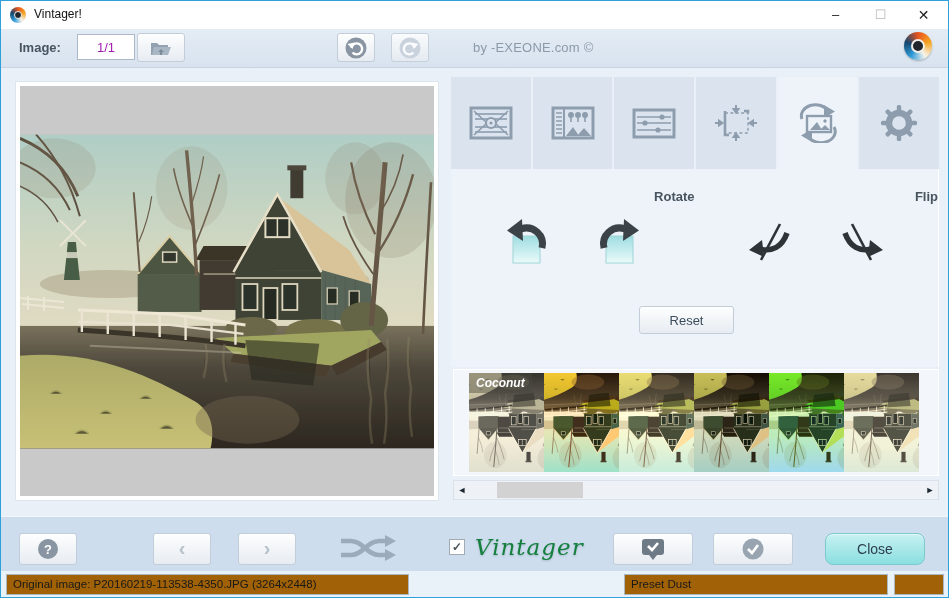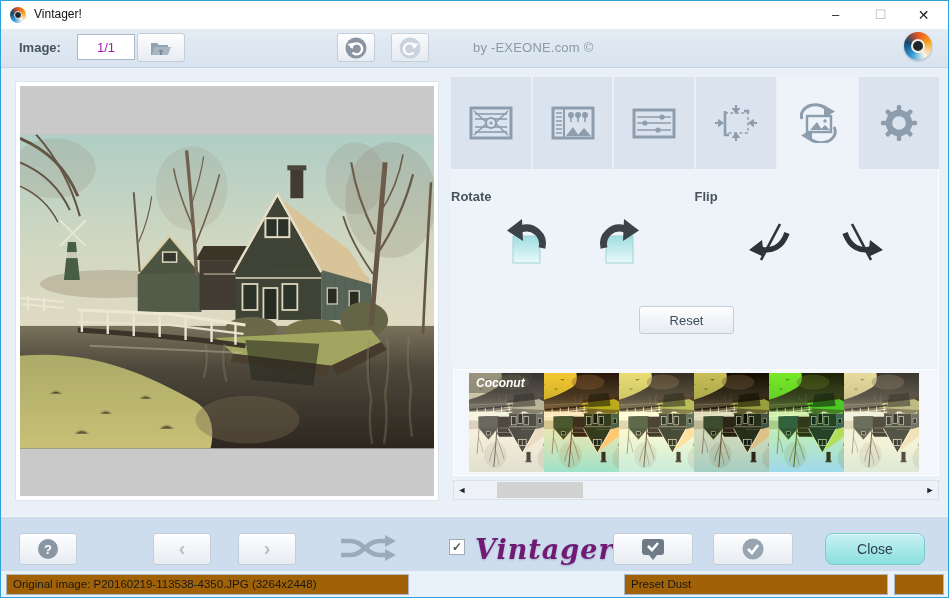--- a/index.html
+++ b/index.html
@@ -46,21 +46,21 @@
                  display:flex;align-items:center;justify-content:center;overflow:hidden;}
   .photo{width:415px;height:315px;display:block;}
 
   
   .tabs{position:absolute;left:450px;top:76px;width:488px;height:92px;display:flex;gap:2px;}
   .tab{flex:1;background:#dbe4ee;display:flex;align-items:center;justify-content:center;}
   .tab.active{background:#edf3f9;}
   .content-panel{position:absolute;left:450px;top:168px;width:488px;height:198px;
                  background:#edf3f9;border-right:1px solid #fff;box-sizing:border-box;}
   .section-heads{display:flex;padding-top:20px;}
-  .section-heads div{width:50%;text-align:left;font-weight:bold;font-size:13px;color:#47545f;}
+  .section-heads div{width:50%;text-align:right;font-weight:bold;font-size:13px;color:#47545f;}
   .icon-row{display:flex;margin-top:14px;}
   .icon-half{width:50%;display:flex;justify-content:center;gap:38px;}
   .tool-ico{width:48px;height:48px;}
   .reset-btn{position:absolute;left:188px;top:137px;width:95px;height:28px;
              font-size:13px;color:#3c4c5c;}
   .thumbs-panel{position:absolute;left:452px;top:368px;width:486px;height:107px;
                 background:#f3f6fa;border:1px solid #fff;box-sizing:border-box;}
   .thumbs-row{position:absolute;left:15px;top:3px;display:flex;}
   .thumb{position:relative;width:75px;height:99px;overflow:hidden;background:#444;}
   .thumb svg{width:75px;height:99px;display:block;transform:scaleY(-1);}
@@ -79,21 +79,21 @@
           border-top:1px solid #f2f6fa;}
   .footer .btn{position:absolute;top:16px;height:32px;}
   .help-btn{left:18px;width:58px;}
   .prev-btn{left:152px;width:58px;} .next-btn{left:237px;width:58px;}
   .nav-glyph{font-size:20px;color:#b7c2cd;font-weight:bold;line-height:1;margin-top:-3px;}
   .shuffle{position:absolute;left:338px;top:18px;}
   .vint-check{position:absolute;left:448px;top:22px;width:16px;height:16px;background:#fff;
               border:1px solid #a2aab2;box-sizing:border-box;text-align:center;line-height:14px;
               font-size:12px;font-weight:bold;color:#4a5258;}
   .vint-logo{position:absolute;left:474px;top:17px;font-family:"DejaVu Serif",serif;
-             font-style:italic;font-weight:bold;font-size:27px;color:#701a75;letter-spacing:1px;
+             font-style:italic;font-weight:normal;font-size:23px;color:#15803d;letter-spacing:1px;
              text-shadow:0 1px 2px rgba(90,110,130,.35);}
   .save-btn{left:612px;width:80px;} .apply-btn{left:712px;width:80px;}
   .close-btn{position:absolute;left:824px;top:16px;width:100px;height:32px;box-sizing:border-box;
              background:linear-gradient(#c8f1f2,#8adfe0);border:1px solid #7bc9cb;border-radius:8px;
              display:flex;align-items:center;justify-content:center;font-size:14px;color:#2c3e50;
              box-shadow:inset 0 1px 0 #e4fafa;}
 
   
   .statusbar{position:absolute;left:0;top:570px;width:100%;height:27px;background:#e9f1f9;}
   .status-box{position:absolute;top:3px;height:21px;background:#a16207;border:1px solid #aab8c5;

